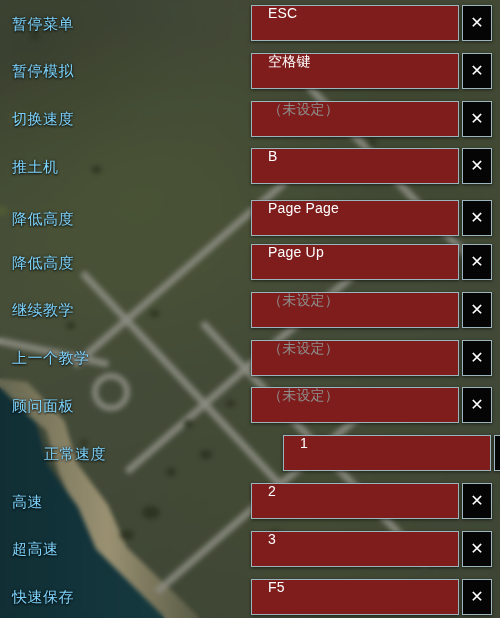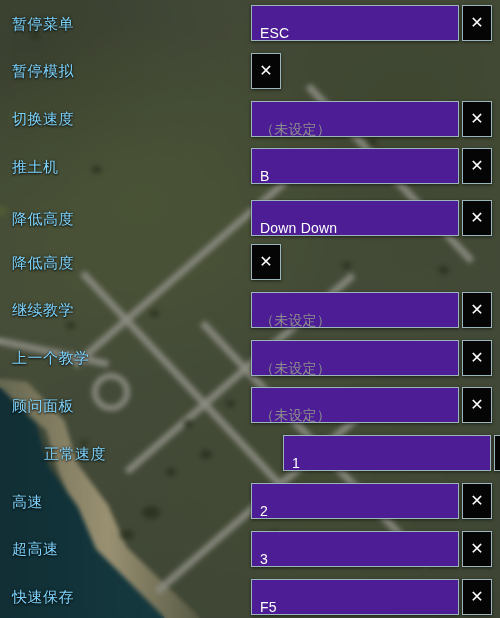--- a/index.html
+++ b/index.html
@@ -130,26 +130,26 @@
     top: 0;
     width: 241px;
     height: 36px;
     display: flex;
     align-items: stretch;
     gap: 3px;
     box-sizing: border-box;
   }
   .key-field {
     flex: 1 1 auto;
-    background: #4c1d95;
+    background: #7f1d1d;
     border: 1px solid #9cb4bb;
     box-sizing: border-box;
     display: flex;
-    align-items: flex-end;
-    padding-left: 8px;
+    align-items: flex-start;
+    padding-left: 16px;
     overflow: hidden;
     box-shadow: 0 1px 3px rgba(0,0,0,0.55);
   }
   .key-text {
     font-size: 14px;
     line-height: 1;
     color: #ffffff;
     white-space: nowrap;
     letter-spacing: 0.2px;
   }
@@ -227,20 +227,23 @@
             <span class="key-text">ESC</span>
           </div>
           <div class="clear-button" title="清除">
             <span class="clear-glyph">✕</span>
           </div>
         </div>
       </div>
       <div class="row" style="top: 52.8px;">
         <div class="row-label">暂停模拟</div>
         <div class="binding">
+          <div class="key-field">
+            <span class="key-text">空格键</span>
+          </div>
           <div class="clear-button" title="清除">
             <span class="clear-glyph">✕</span>
           </div>
         </div>
       </div>
       <div class="row" style="top: 100.6px;">
         <div class="row-label">切换速度</div>
         <div class="binding">
           <div class="key-field">
             <span class="key-text unset">（未设定）</span>
@@ -258,30 +261,33 @@
           </div>
           <div class="clear-button" title="清除">
             <span class="clear-glyph">✕</span>
           </div>
         </div>
       </div>
       <div class="row" style="top: 200px;">
         <div class="row-label">降低高度</div>
         <div class="binding">
           <div class="key-field">
-            <span class="key-text">Down Down</span>
+            <span class="key-text">Page Page</span>
           </div>
           <div class="clear-button" title="清除">
             <span class="clear-glyph">✕</span>
           </div>
         </div>
       </div>
       <div class="row" style="top: 244px;">
         <div class="row-label">降低高度</div>
         <div class="binding">
+          <div class="key-field">
+            <span class="key-text">Page Up</span>
+          </div>
           <div class="clear-button" title="清除">
             <span class="clear-glyph">✕</span>
           </div>
         </div>
       </div>
       <div class="row" style="top: 291.8px;">
         <div class="row-label">继续教学</div>
         <div class="binding">
           <div class="key-field">
             <span class="key-text unset">（未设定）</span>

